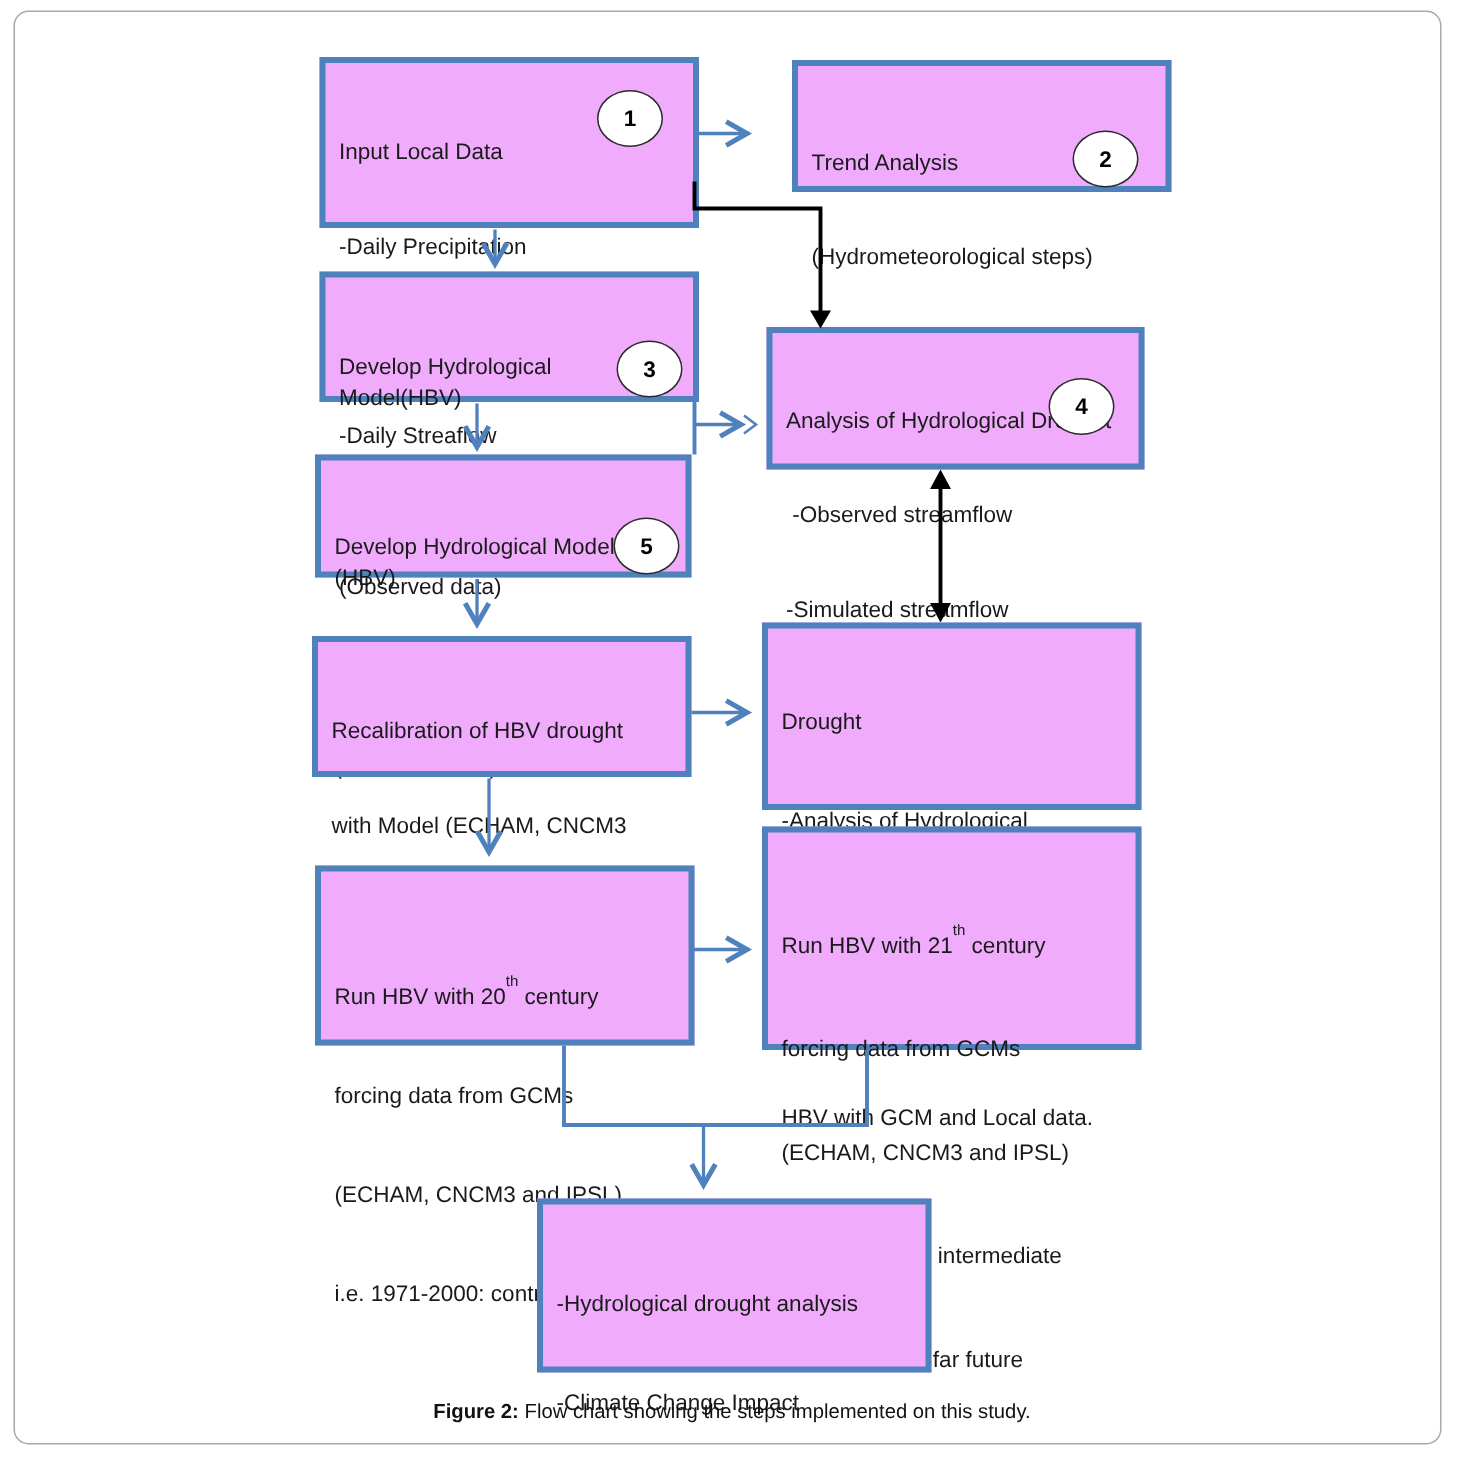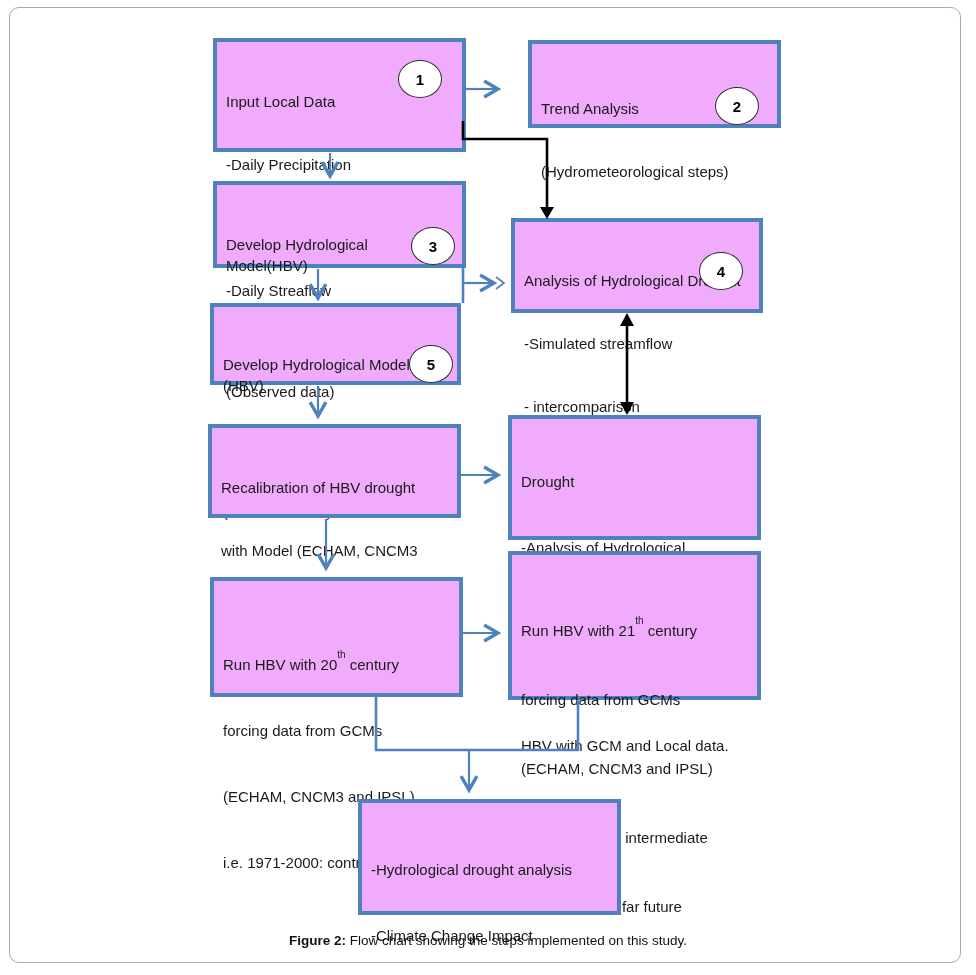--- a/index.html
+++ b/index.html
@@ -79,20 +79,21 @@
   </div>
 
   <div class="box" style="left:213px;top:181px;width:253px;height:87px;">
     <div class="line">Develop Hydrological  Model(HBV)</div>
     <div class="line">-Calibration and Validation</div>
     <div class="line">(Observed data)</div>
   </div>
 
   <div class="box" style="left:511px;top:218px;width:252px;height:95px;padding-top:6px;">
     <div class="line">Analysis of Hydrological Drought</div>
+    <div class="line"> -Observed streamflow</div>
     <div class="line">-Simulated streamflow</div>
     <div class="line">- intercomparison</div>
   </div>
 
   <div class="box" style="left:210px;top:303px;width:251px;height:82px;padding-top:5px;">
     <div class="line">Develop Hydrological Model (HBV)</div>
     <div class="line"> -For whole Period of Record</div>
     <div class="line">(Observed data)</div>
   </div>
 

